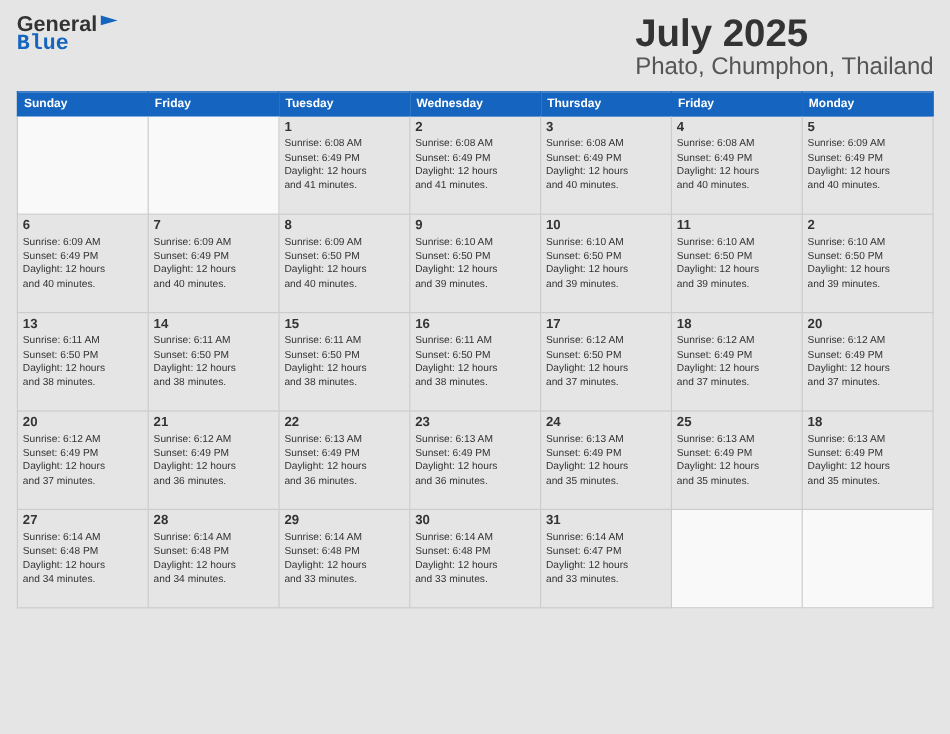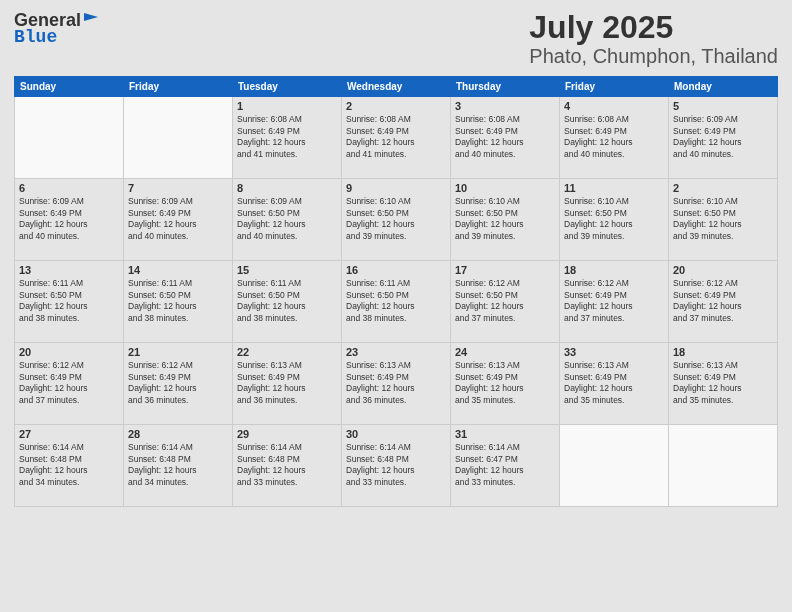--- a/index.html
+++ b/index.html
@@ -292,21 +292,21 @@
 and 36 minutes.</div>
           </td>
           <td>
             <span class="day-num">24</span>
             <div class="day-info" style="white-space: pre-line;">Sunrise: 6:13 AM
 Sunset: 6:49 PM
 Daylight: 12 hours
 and 35 minutes.</div>
           </td>
           <td>
-            <span class="day-num">33</span>
+            <span class="day-num">25</span>
             <div class="day-info" style="white-space: pre-line;">Sunrise: 6:13 AM
 Sunset: 6:49 PM
 Daylight: 12 hours
 and 35 minutes.</div>
           </td>
           <td>
             <span class="day-num">18</span>
             <div class="day-info" style="white-space: pre-line;">Sunrise: 6:13 AM
 Sunset: 6:49 PM
 Daylight: 12 hours

